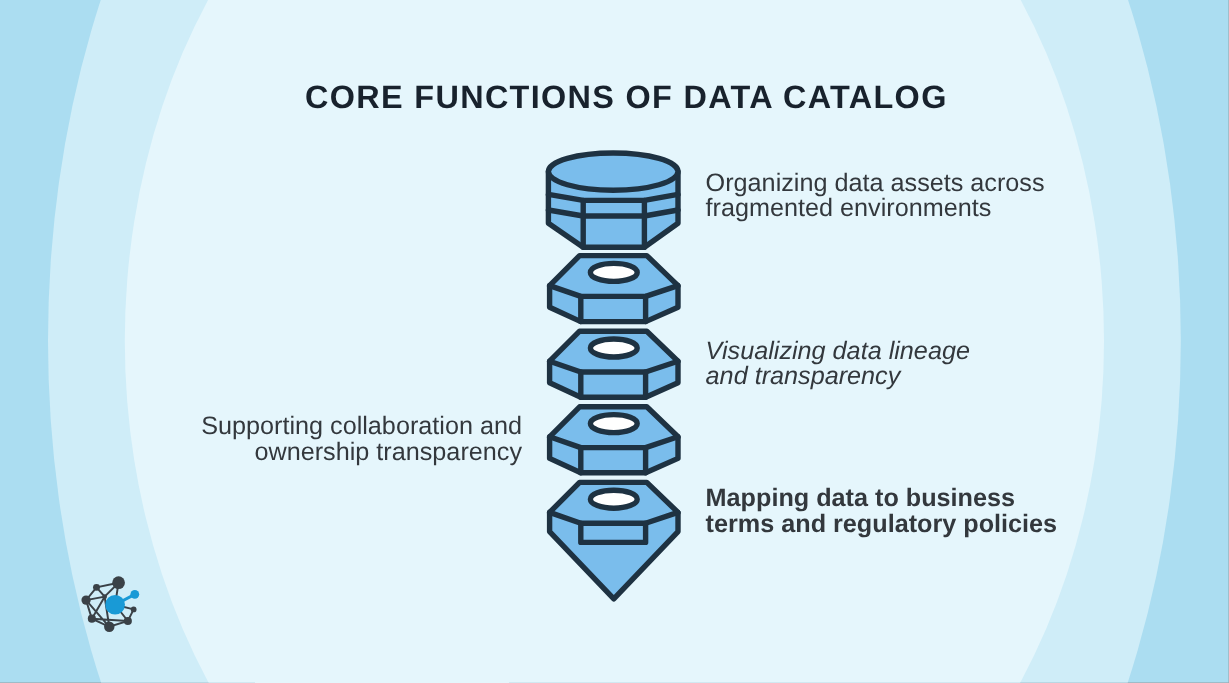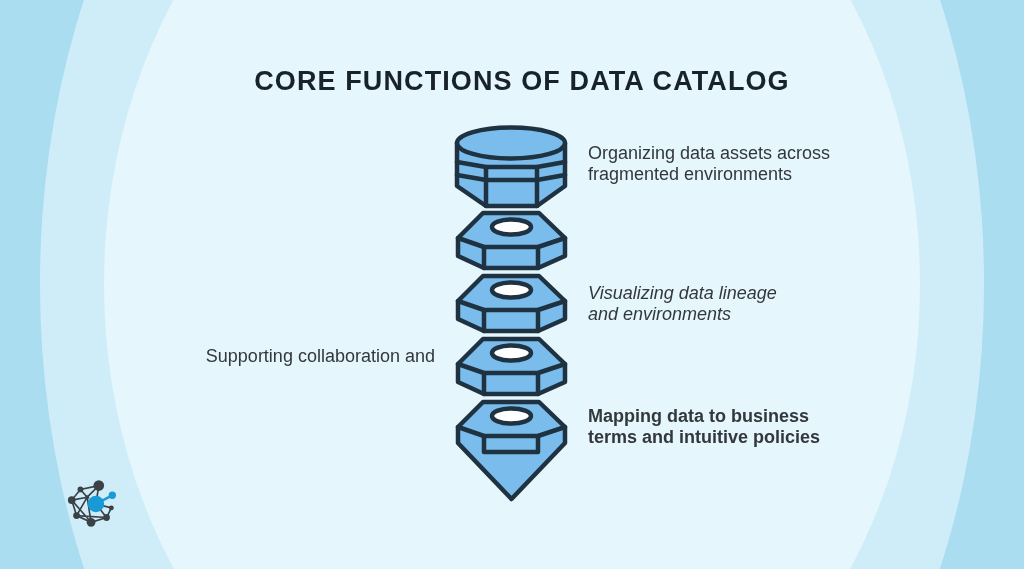--- a/index.html
+++ b/index.html
@@ -22,21 +22,21 @@
     background:var(--background-inner,#e5f6fc);
   }
   .title{
     position:absolute;left:0;top:56px;width:1024px;
     margin:10px;text-align:center;
     font-size:27px;font-weight:bold;letter-spacing:1.1px;
     color:var(--title-color,#18222d);
   }
   .label{
     position:absolute;
-    font-size:18px;line-height:20.5px;
+    font-size:21px;line-height:20.5px;
     color:var(--label-color,#33383d);
   }
   .label span{display:block;}
   .label.side-right{text-align:left;}
   .label.side-left{text-align:right;}
   .lbl-1{left:588px;top:143px;width:300px;}
   .lbl-2{left:150px;top:221px;width:285px;}
   .lbl-3{left:588px;top:283px;width:300px;font-style:italic;}
   .lbl-4{left:150px;top:346px;width:285px;}
   .lbl-5{left:588px;top:406px;width:300px;font-weight:bold;}
@@ -63,28 +63,29 @@
   <div class="bg-ellipse bg-inner"></div>
 
   <h1 class="title">CORE FUNCTIONS OF DATA CATALOG</h1>
 
   <div class="label side-right lbl-1">
     <span>Organizing data assets across</span>
     <span>fragmented environments</span>
   </div>
   <div class="label side-right lbl-3">
     <span>Visualizing data lineage</span>
-    <span>and environments</span>
+    <span>and transparency</span>
   </div>
   <div class="label side-left lbl-4">
     <span>Supporting collaboration and</span>
+    <span>ownership transparency</span>
   </div>
   <div class="label side-right lbl-5">
     <span>Mapping data to business</span>
-    <span>terms and intuitive policies</span>
+    <span>terms and regulatory policies</span>
   </div>
 
   <svg class="funnel-svg" width="130" height="392" viewBox="450 118 130 392">
 
     <g>
       <path class="shape-fill" d="M457,143 L457,186 L486,206 L537,206 L565,186 L565,143 Z"></path>
       <path class="shape-line" d="M457,162 L486,167 L537,167 L565,162"></path>
       <path class="shape-line" d="M457,175 L486,180 L537,180 L565,175"></path>
       <path class="shape-line" d="M486,167 L486,206 M537,167 L537,206"></path>
       <ellipse class="shape-fill" cx="511" cy="143" rx="54" ry="15.5"></ellipse>

